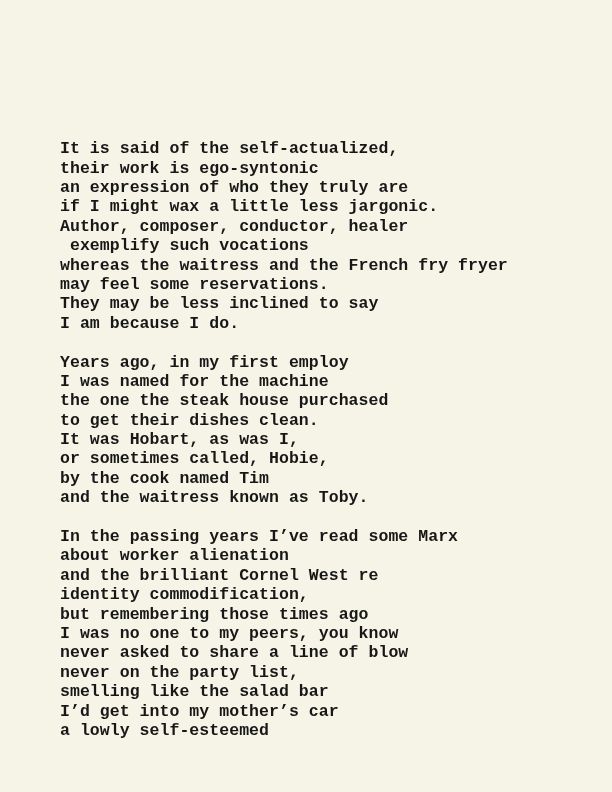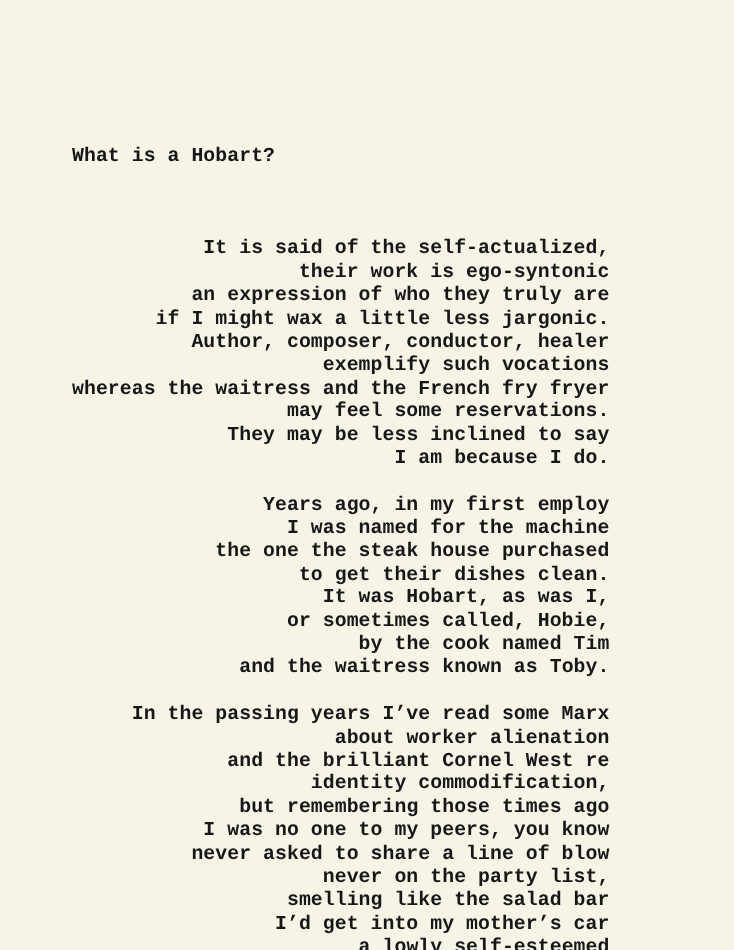--- a/index.html
+++ b/index.html
@@ -27,22 +27,20 @@
     letter-spacing: 0.05px;
   }
   .poem-title {
     height: 19.4px;
   }
   .stanza {
     margin-top: 19.4px; 
   }
   .poem-line {
     height: 19.4px;
-    text-align: right;
   }
 </style>
 </head>
 <body>
 
 <div class="poem">
-  <div class="poem-title">What is a Hobart?</div>
   <div id="stanzas"><div class="stanza"><div class="poem-line">It is said of the self-actualized,</div><div class="poem-line">their work is ego-syntonic</div><div class="poem-line">an expression of who they truly are</div><div class="poem-line">if I might wax a little less jargonic.</div><div class="poem-line">Author, composer, conductor, healer</div><div class="poem-line"> exemplify such vocations</div><div class="poem-line">whereas the waitress and the French fry fryer</div><div class="poem-line">may feel some reservations.</div><div class="poem-line">They may be less inclined to say</div><div class="poem-line">I am because I do.</div></div><div class="stanza"><div class="poem-line">Years ago, in my first employ</div><div class="poem-line">I was named for the machine</div><div class="poem-line">the one the steak house purchased</div><div class="poem-line">to get their dishes clean.</div><div class="poem-line">It was Hobart, as was I,</div><div class="poem-line">or sometimes called, Hobie,</div><div class="poem-line">by the cook named Tim</div><div class="poem-line">and the waitress known as Toby.</div></div><div class="stanza"><div class="poem-line">In the passing years I’ve read some Marx</div><div class="poem-line">about worker alienation</div><div class="poem-line">and the brilliant Cornel West re</div><div class="poem-line">identity commodification,</div><div class="poem-line">but remembering those times ago</div><div class="poem-line">I was no one to my peers, you know</div><div class="poem-line">never asked to share a line of blow</div><div class="poem-line">never on the party list,</div><div class="poem-line">smelling like the salad bar</div><div class="poem-line">I’d get into my mother’s car</div><div class="poem-line">a lowly self-esteemed</div></div></div>
 </div>
 
 </body></html>

